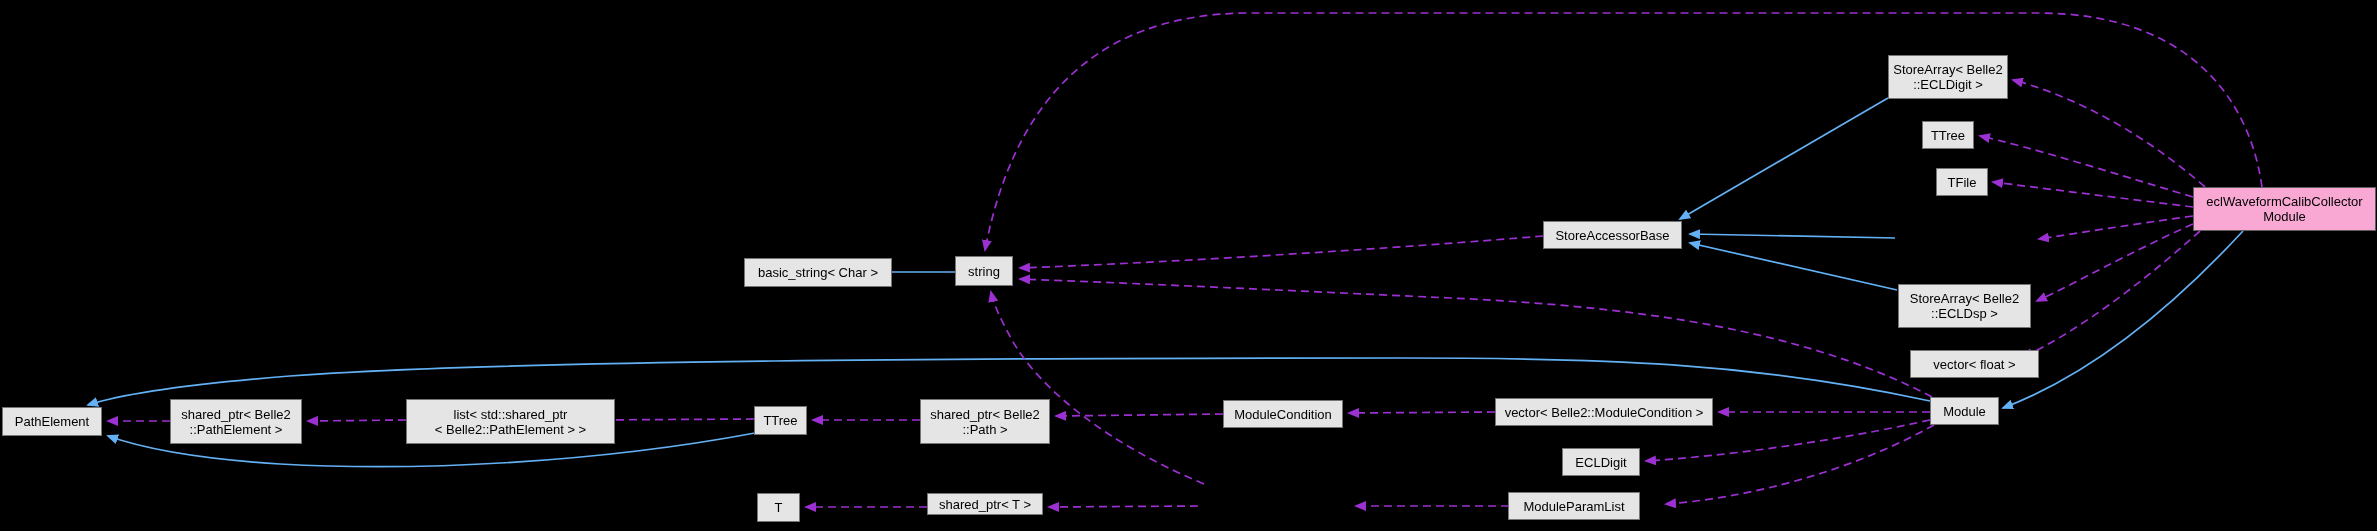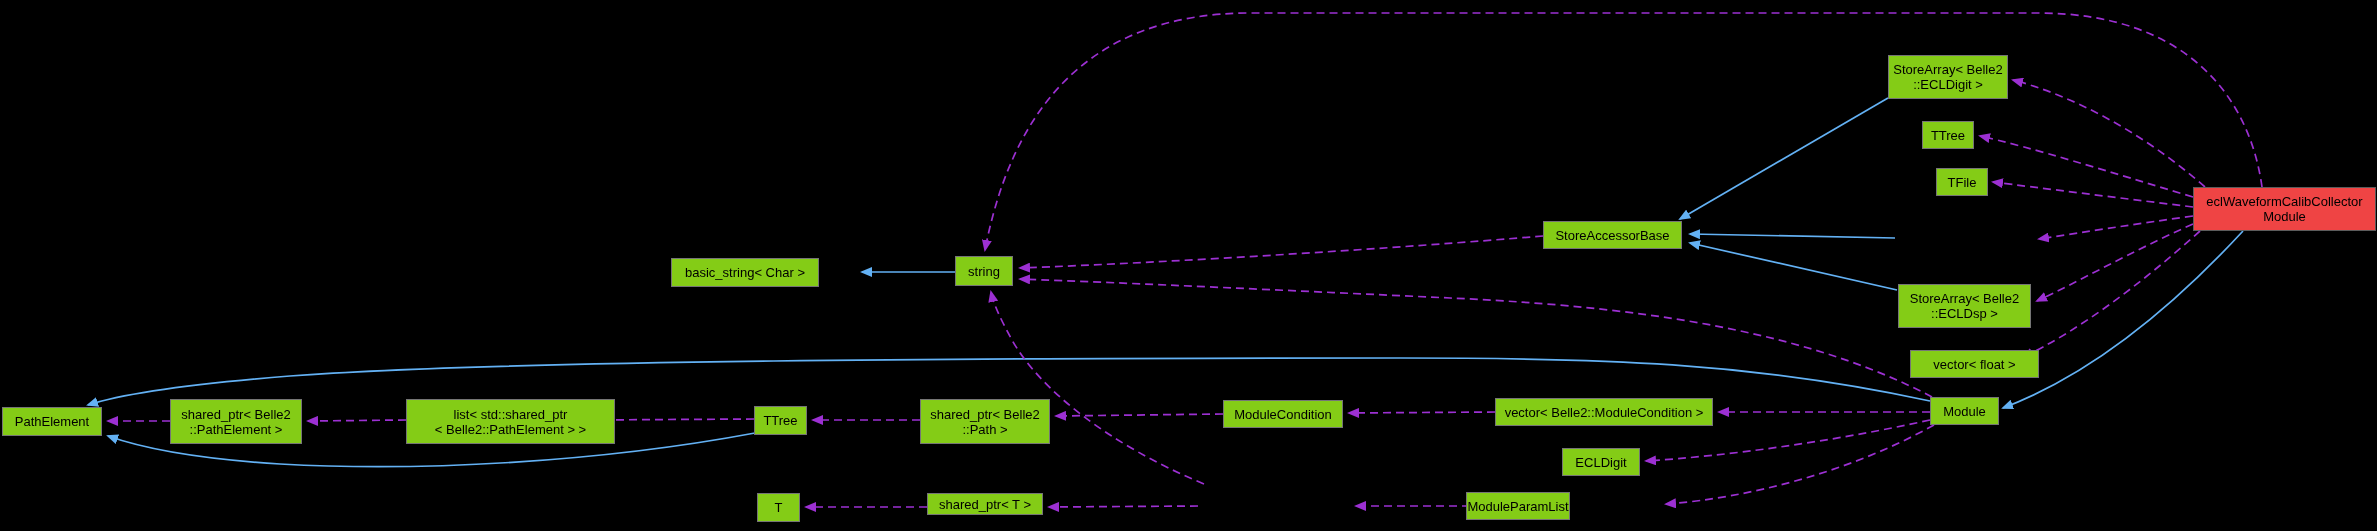--- a/index.html
+++ b/index.html
@@ -2,25 +2,25 @@
 <html><head>
 <meta charset="utf-8">
 <style>
   html,body{margin:0;padding:0;background:#000;}
   #canvas{position:relative;width:2377px;height:531px;background:#000;overflow:hidden;
           font-family:"Liberation Sans","DejaVu Sans",sans-serif;}
   #edge-layer{position:absolute;left:0;top:0;width:2377px;height:531px;}
   .edge{fill:none;stroke-width:1.7px;}
   .edge.inheritance{stroke:#63b1f4;}
   .edge.usage{stroke:#9c30d2;stroke-dasharray:8 5;}
-  .node{position:absolute;background:#84cc16;border:1.5px solid #757575;color:#000;
+  .node{position:absolute;background:#e5e5e5;border:1.5px solid #757575;color:#000;
         display:flex;align-items:center;justify-content:center;text-align:center;
         font-size:13px;line-height:15px;white-space:pre-line;box-sizing:border-box;
         z-index:2;}
-  .node.highlight{background:#ef4444;border-color:#5c5c5c;}
+  .node.highlight{background:#f9a8d4;border-color:#5c5c5c;}
 </style>
 </head>
 <body>
 
 <div id="canvas">
 
   <svg id="edge-layer" viewBox="0 0 2377 531" xmlns="http://www.w3.org/2000/svg">
     <defs>
       <marker id="arrow-blue" markerWidth="12" markerHeight="10" refX="10" refY="5" orient="auto" markerUnits="userSpaceOnUse">
         <path d="M0,0 L12,5 L0,10 z" fill="#63b1f4"></path>
@@ -70,32 +70,32 @@
 
   <div class="node" style="left:754px;top:406px;width:53px;height:29px">TTree</div>
 
   <div class="node" style="left:920px;top:399px;width:130px;height:45px">shared_ptr&lt; Belle2
 ::Path &gt;</div>
 
   <div class="node" style="left:757px;top:493px;width:43px;height:29px">T</div>
 
   <div class="node" style="left:927px;top:493px;width:116px;height:22px">shared_ptr&lt; T &gt;</div>
 
-  <div class="node" style="left:671px;top:258px;width:148px;height:29px">basic_string&lt; Char &gt;</div>
+  <div class="node" style="left:744px;top:258px;width:148px;height:29px">basic_string&lt; Char &gt;</div>
 
   <div class="node" style="left:955px;top:256px;width:58px;height:30px">string</div>
 
 
   <div class="node" style="left:1223px;top:400px;width:120px;height:28px">ModuleCondition</div>
 
   <div class="node" style="left:1495px;top:398px;width:218px;height:28px">vector&lt; Belle2::ModuleCondition &gt;</div>
 
   <div class="node" style="left:1562px;top:448px;width:78px;height:28px">ECLDigit</div>
 
-  <div class="node" style="left:1466px;top:492px;width:104px;height:28px">ModuleParamList</div>
+  <div class="node" style="left:1508px;top:492px;width:132px;height:28px">ModuleParamList</div>
 
   <div class="node" style="left:1930px;top:397px;width:69px;height:28px">Module</div>
 
   <div class="node" style="left:1543px;top:221px;width:139px;height:28px">StoreAccessorBase</div>
 
   <div class="node" style="left:1888px;top:55px;width:120px;height:44px">StoreArray&lt; Belle2
 ::ECLDigit &gt;</div>
 
   <div class="node" style="left:1922px;top:121px;width:52px;height:28px">TTree</div>
 

